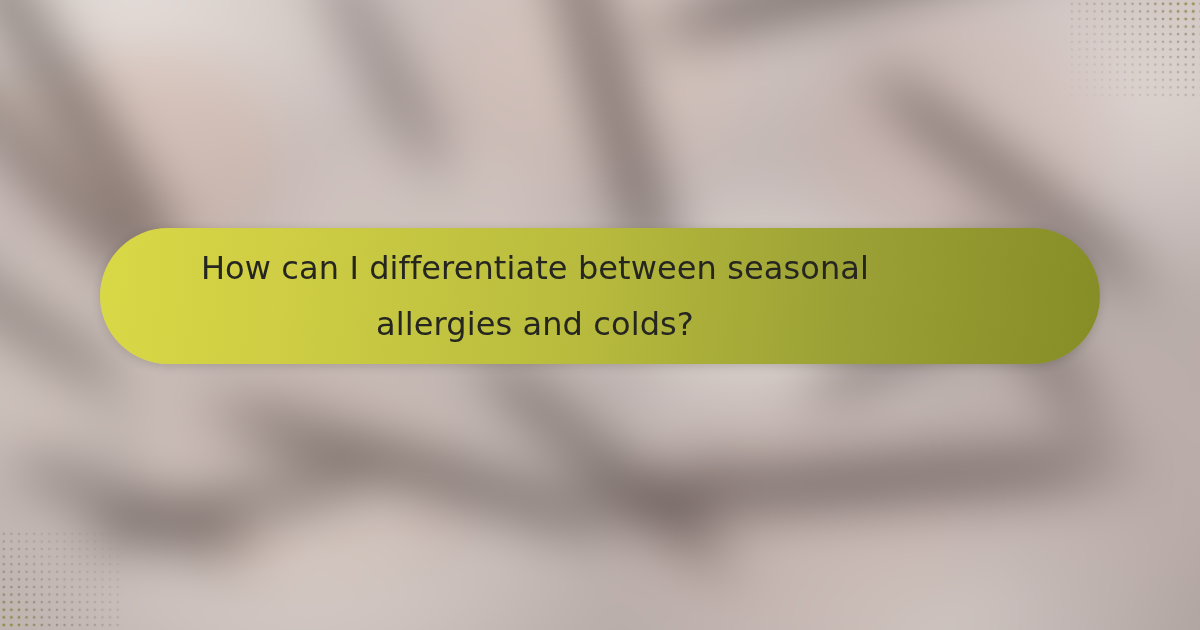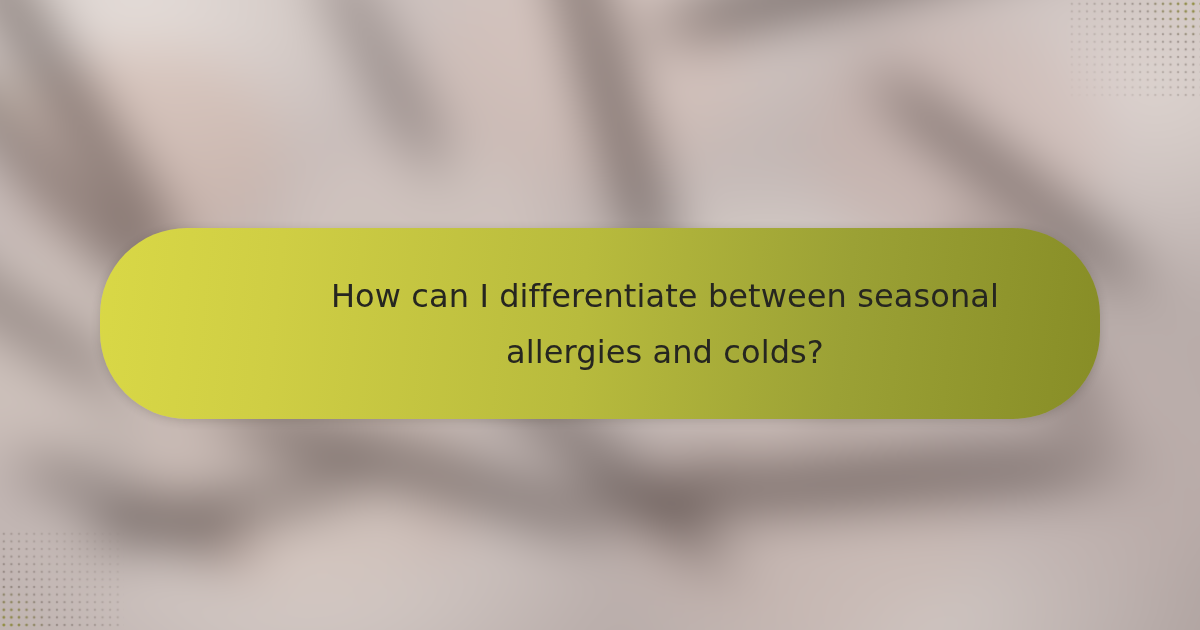--- a/index.html
+++ b/index.html
@@ -136,26 +136,26 @@
     -webkit-mask-image: radial-gradient(ellipse 64px 58px at 0% 100%, #000 0%, rgba(0,0,0,0) 78%);
     mask-image: radial-gradient(ellipse 64px 58px at 0% 100%, #000 0%, rgba(0,0,0,0) 78%);
   }
 
   
   #question-pill {
     position: absolute;
     left: 100px;
     top: 228px;
     width: 1000px;
-    height: 191px;
+    height: 136px;
     border-radius: 87px;
     background: linear-gradient(96deg, #d9d846 0%, #cfce44 18%, #b8bb3d 48%, #9ba135 74%, #878d26 100%);
     display: flex;
     align-items: center;
-    justify-content: flex-end;
+    justify-content: flex-start;
     box-shadow: 0 2px 10px rgba(40,36,20,0.18);
   }
 
   #question-text {
     font-family: "DejaVu Sans", sans-serif;
     font-size: 32px;
     line-height: 56px;
     font-weight: 400;
     color: #262620;
     text-align: center;

